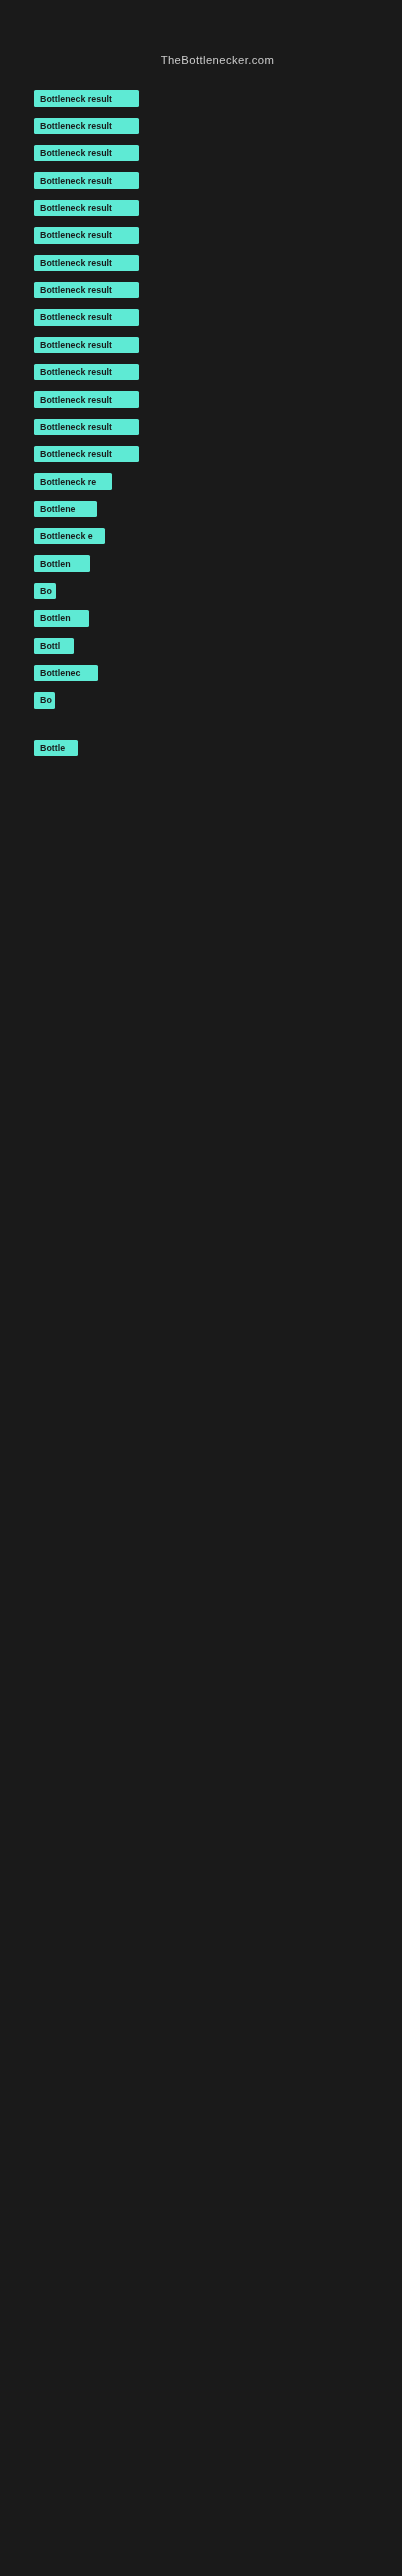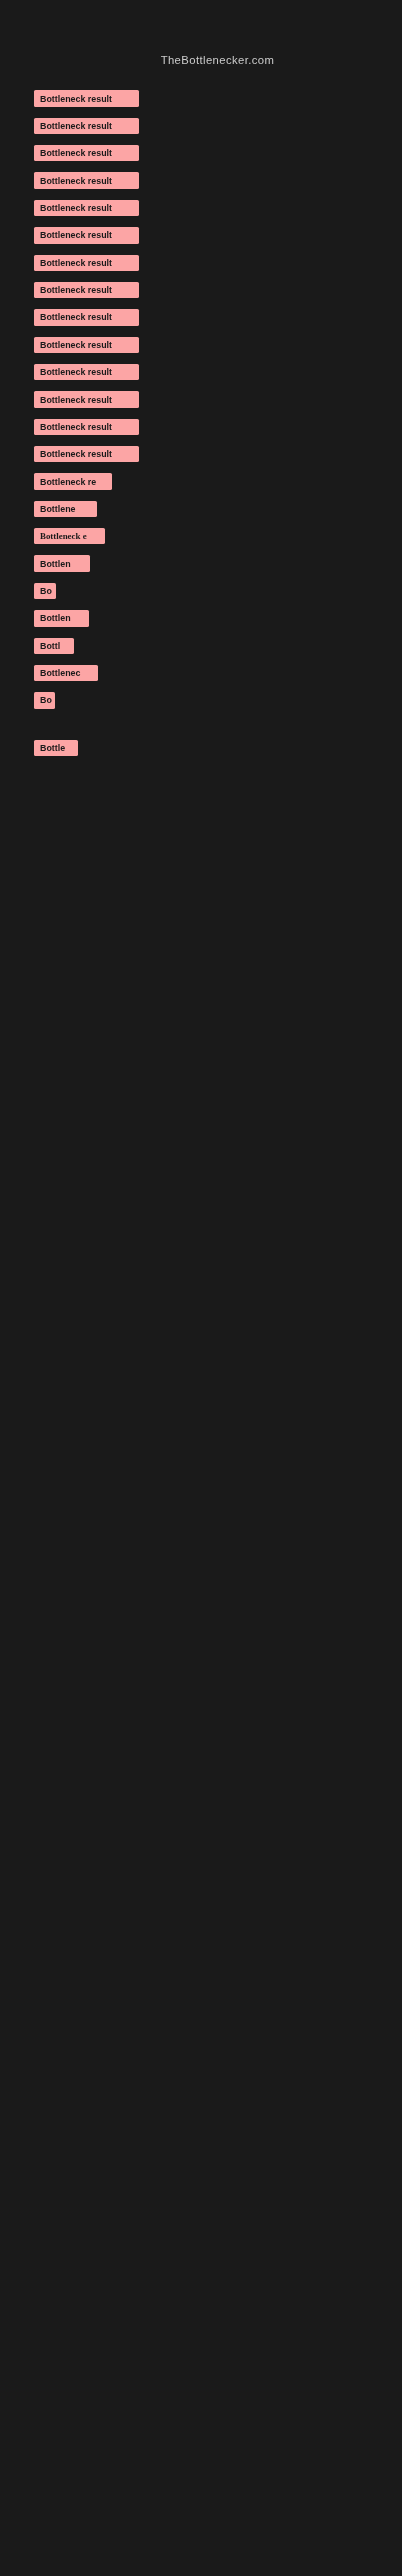--- a/index.html
+++ b/index.html
@@ -24,21 +24,21 @@
       letter-spacing: 0.4px;
     }
 
     .bottleneck-item {
       margin: 0 0 4.8px 0;
       padding: 1.6px 0;
     }
 
     .bottleneck-badge {
       display: inline-block;
-      background-color: #fca5a5;
+      background-color: #5eead4;
       color: #1a1a1a;
       font-size: 8.9px;
       font-weight: bold;
       padding: 3.2px 6.4px;
       border-radius: 1.6px;
       white-space: nowrap;
       overflow: hidden;
     }
 
     .items-container {
@@ -62,21 +62,21 @@
     <div class="bottleneck-item"><span class="bottleneck-badge" style="max-width: 105px; width: 105px;">Bottleneck result</span></div>
     <div class="bottleneck-item"><span class="bottleneck-badge" style="max-width: 105px; width: 105px;">Bottleneck result</span></div>
     <div class="bottleneck-item"><span class="bottleneck-badge" style="max-width: 105px; width: 105px;">Bottleneck result</span></div>
     <div class="bottleneck-item"><span class="bottleneck-badge" style="max-width: 105px; width: 105px;">Bottleneck result</span></div>
     <div class="bottleneck-item"><span class="bottleneck-badge" style="max-width: 105px; width: 105px;">Bottleneck result</span></div>
     <div class="bottleneck-item"><span class="bottleneck-badge" style="max-width: 105px; width: 105px;">Bottleneck result</span></div>
     <div class="bottleneck-item"><span class="bottleneck-badge" style="max-width: 105px; width: 105px;">Bottleneck result</span></div>
     <div class="bottleneck-item"><span class="bottleneck-badge" style="max-width: 105px; width: 105px;">Bottleneck result</span></div>
     <div class="bottleneck-item"><span class="bottleneck-badge" style="max-width: 81px; width: 78px;">Bottleneck re</span></div>
     <div class="bottleneck-item"><span class="bottleneck-badge" style="max-width: 63px; width: 63px;">Bottlene</span></div>
-    <div class="bottleneck-item"><span class="bottleneck-badge" style="max-width: 71px; width: 86px; font-family: Liberation Serif, serif;">Bottleneck e</span></div>
+    <div class="bottleneck-item"><span class="bottleneck-badge" style="max-width: 71px; width: 86px;">Bottleneck e</span></div>
     <div class="bottleneck-item"><span class="bottleneck-badge" style="max-width: 56px; width: 56px;">Bottlen</span></div>
     <div class="bottleneck-item"><span class="bottleneck-badge" style="max-width: 22.5px; width: 22.5px;">Bo</span></div>
     <div class="bottleneck-item"><span class="bottleneck-badge" style="max-width: 55px; width: 55px;">Bottlen</span></div>
     <div class="bottleneck-item"><span class="bottleneck-badge" style="max-width: 40px; width: 40px;">Bottl</span></div>
     <div class="bottleneck-item"><span class="bottleneck-badge" style="max-width: 64px; width: 64px;">Bottlenec</span></div>
     <div class="bottleneck-item"><span class="bottleneck-badge" style="max-width: 21px; width: 21px;">Bo</span></div>
     <div class="bottleneck-item"><span class="bottleneck-badge" style="max-width: 44px; width: 44px; margin-top: 20px;">Bottle</span></div>
   </div>
 
 

